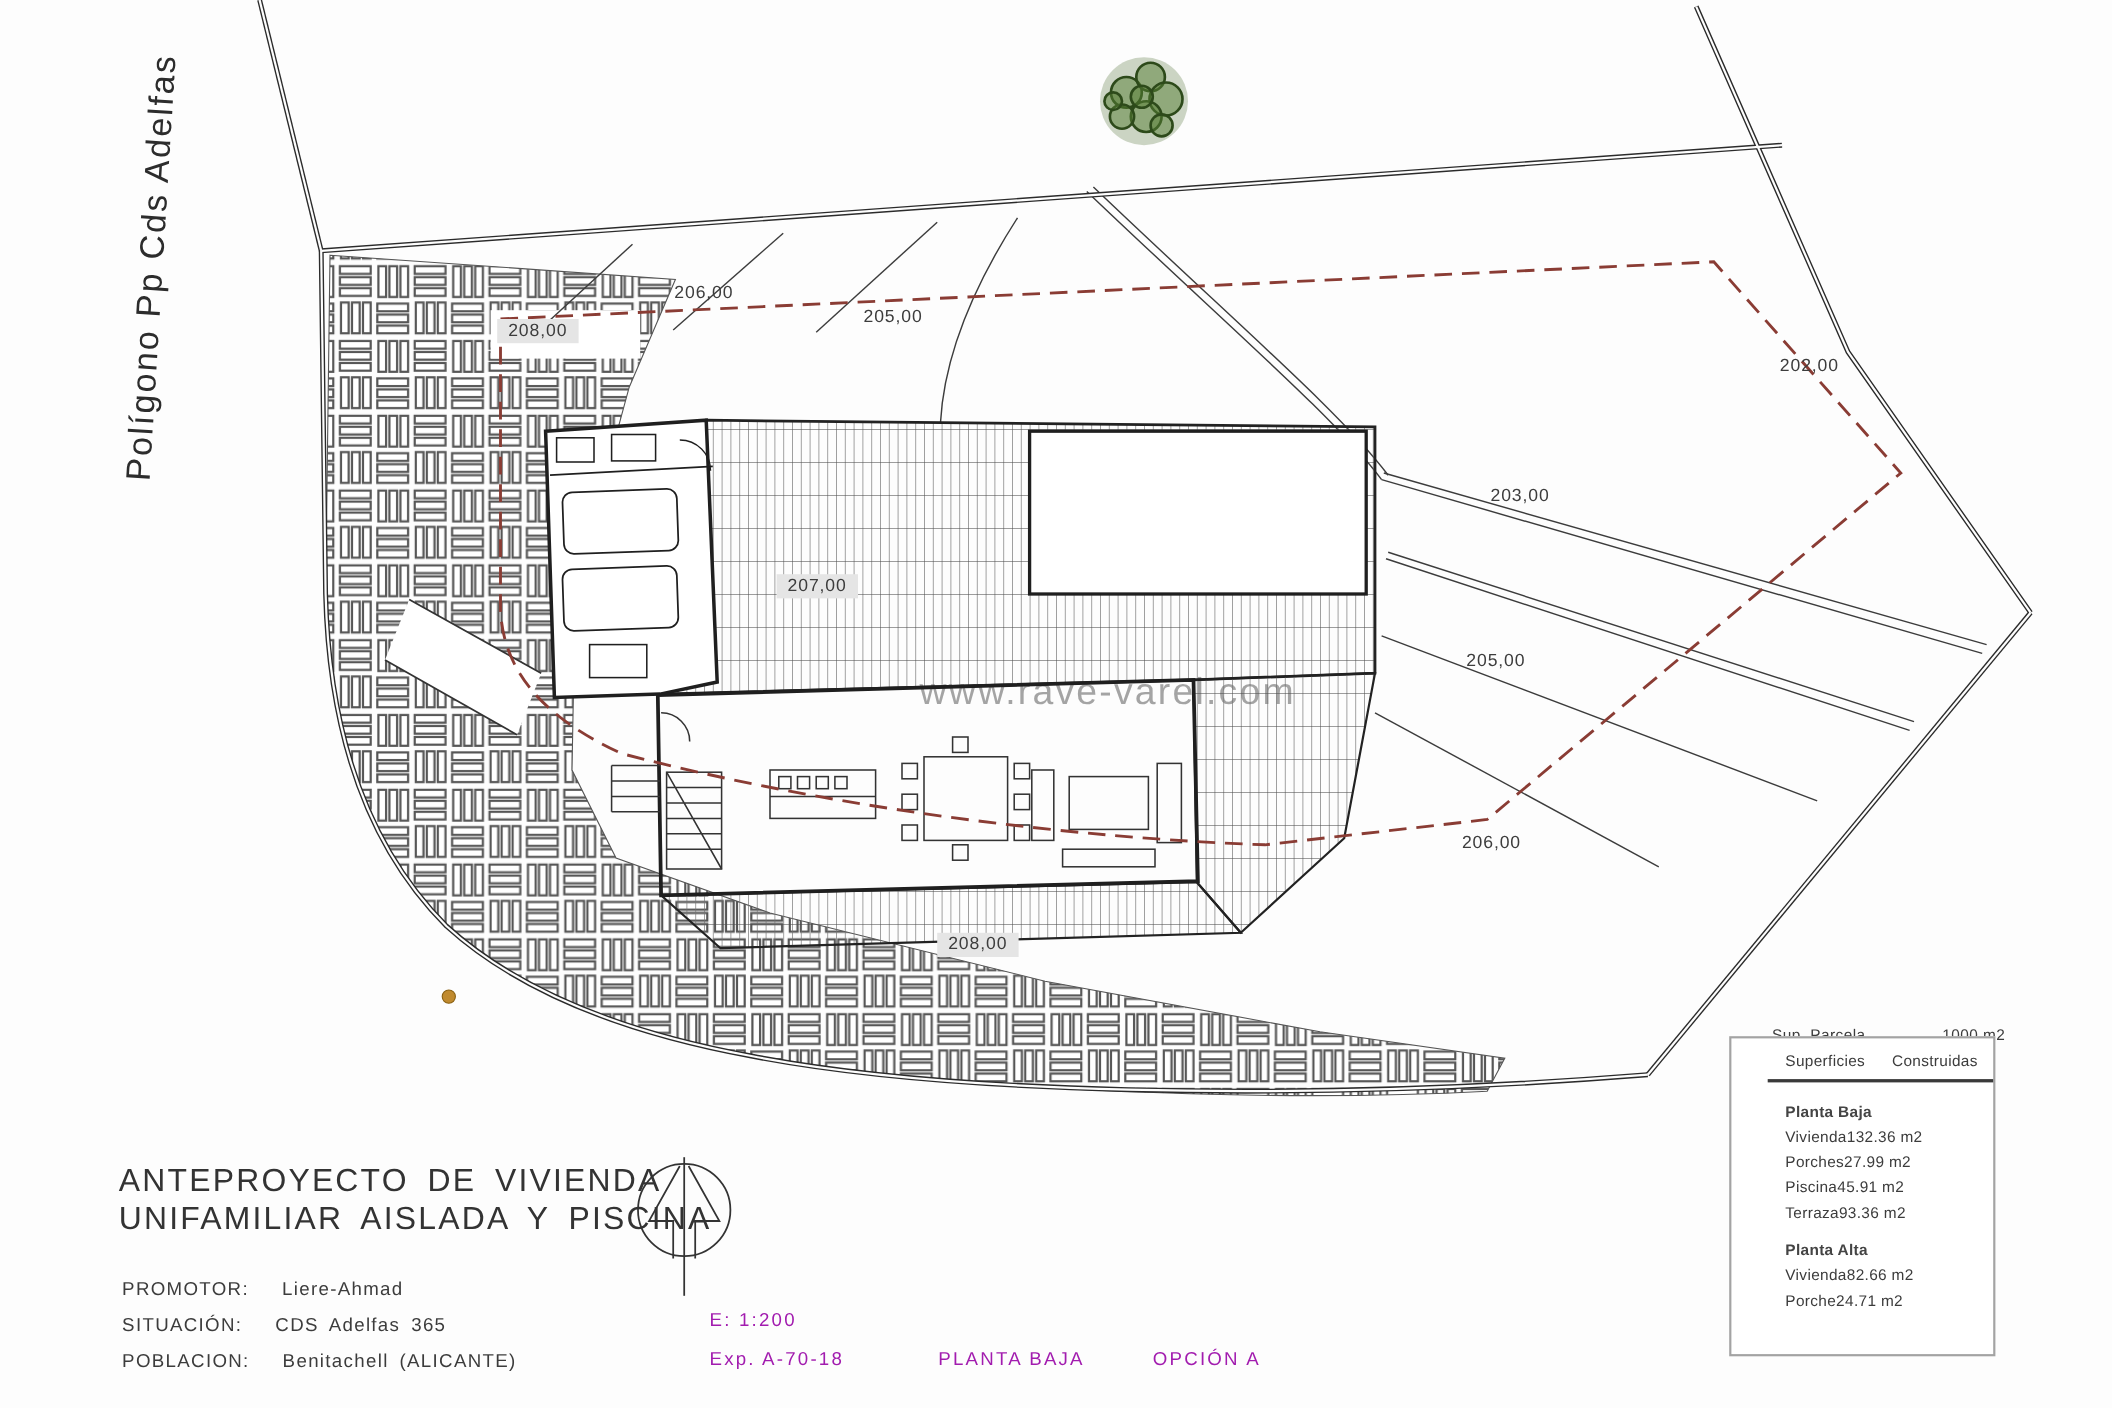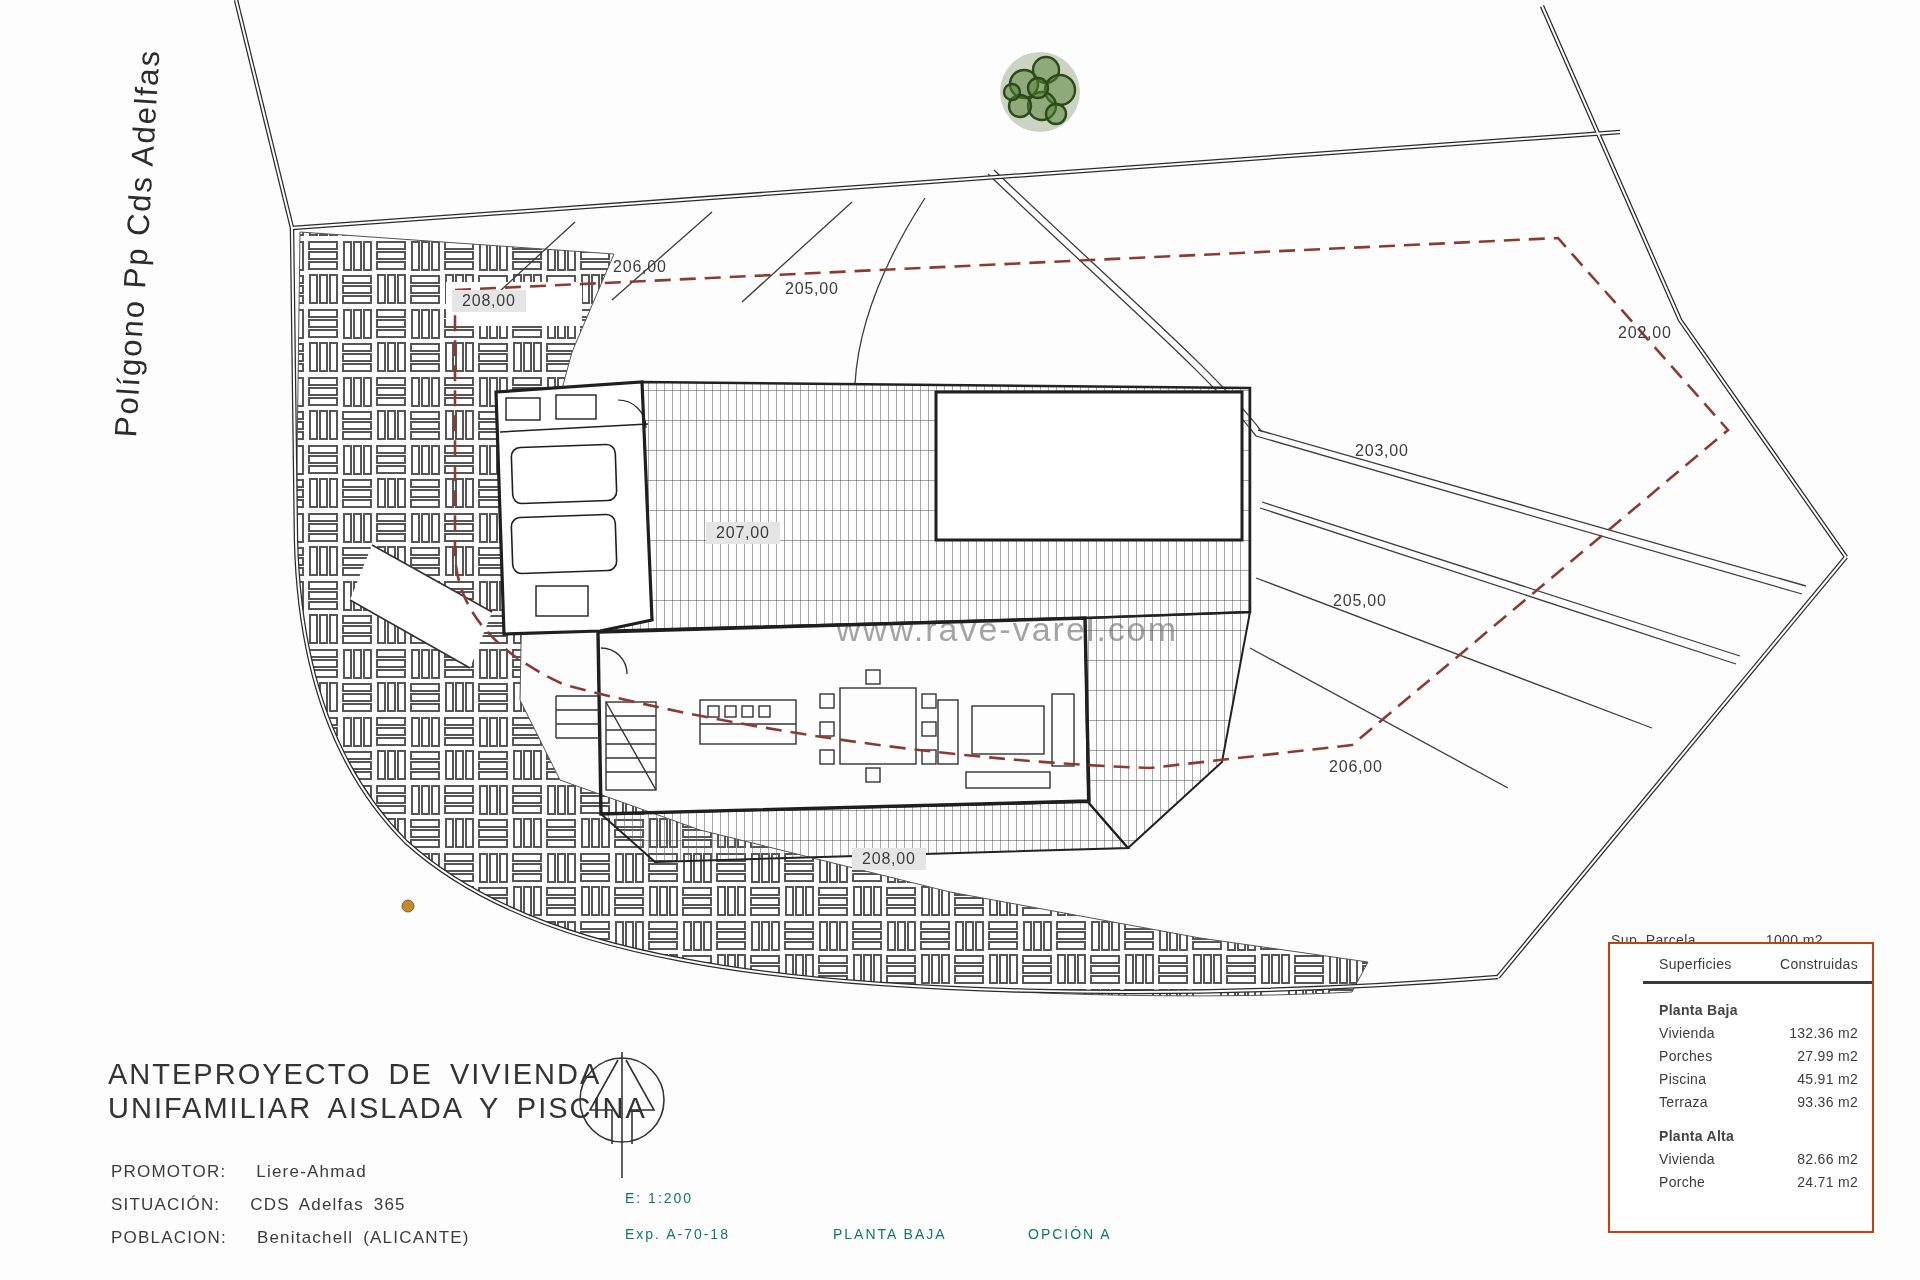--- a/index.html
+++ b/index.html
@@ -29,36 +29,36 @@
   #watermark{
     position:absolute;left:836px;top:610px;font-size:34px;color:#8f8f8f;
     letter-spacing:2px;opacity:.8;white-space:nowrap;
   }
 
   
   .titleblock{position:absolute;}
   .bigtitle{font-size:29px;letter-spacing:2px;word-spacing:7px;color:#333;white-space:nowrap;}
   .inforow{font-size:17px;letter-spacing:1.2px;word-spacing:4px;color:#3c3c3c;white-space:nowrap;}
   .inforow .val{margin-left:30px;}
-  .stamp{font-size:14px;letter-spacing:2px;color:#0f766e;white-space:nowrap;}
+  .stamp{font-size:17px;letter-spacing:2px;color:#a21caf;white-space:nowrap;margin-left:20px;}
 
   
   #sup-row{
     position:absolute;left:1578px;top:932px;width:212px;display:flex;
     justify-content:space-between;font-size:14px;color:#3c3c3c;letter-spacing:.4px;
   }
   #areas-box{
-    position:absolute;left:1572px;top:942px;width:266px;height:291px;
-    border:2px solid #c2410c;background:#fff;box-sizing:border-box;
-    font-size:14px;color:#3c3c3c;letter-spacing:.3px;margin-left:36px;
+    position:absolute;left:1572px;top:942px;width:242px;height:291px;
+    border:2px solid #a3a3a3;background:#fff;box-sizing:border-box;
+    font-size:14px;color:#3c3c3c;letter-spacing:.3px;
   }
   #areas-box .hdr{display:flex;justify-content:space-between;padding:12px 14px 0 16px;}
   #areas-box .sep{border-bottom:3px solid #3a3a3a;margin-top:9px;}
   #areas-box .section{padding:18px 16px 0 16px;font-weight:bold;color:#444;}
-  #areas-box .row{display:flex;justify-content:space-between;padding:7px 14px 0 16px;}
+  #areas-box .row{display:flex;padding:7px 14px 0 16px;}
 </style>
 </head>
 <body>
 
 <div id="watermark">www.rave-varel.com</div>
 
 <svg id="drawing" class="abs" style="left:0;top:0" width="1920" height="1280" viewBox="0 0 1920 1280">
   <defs>
 
     <pattern id="basket" width="68" height="68" patternUnits="userSpaceOnUse">

